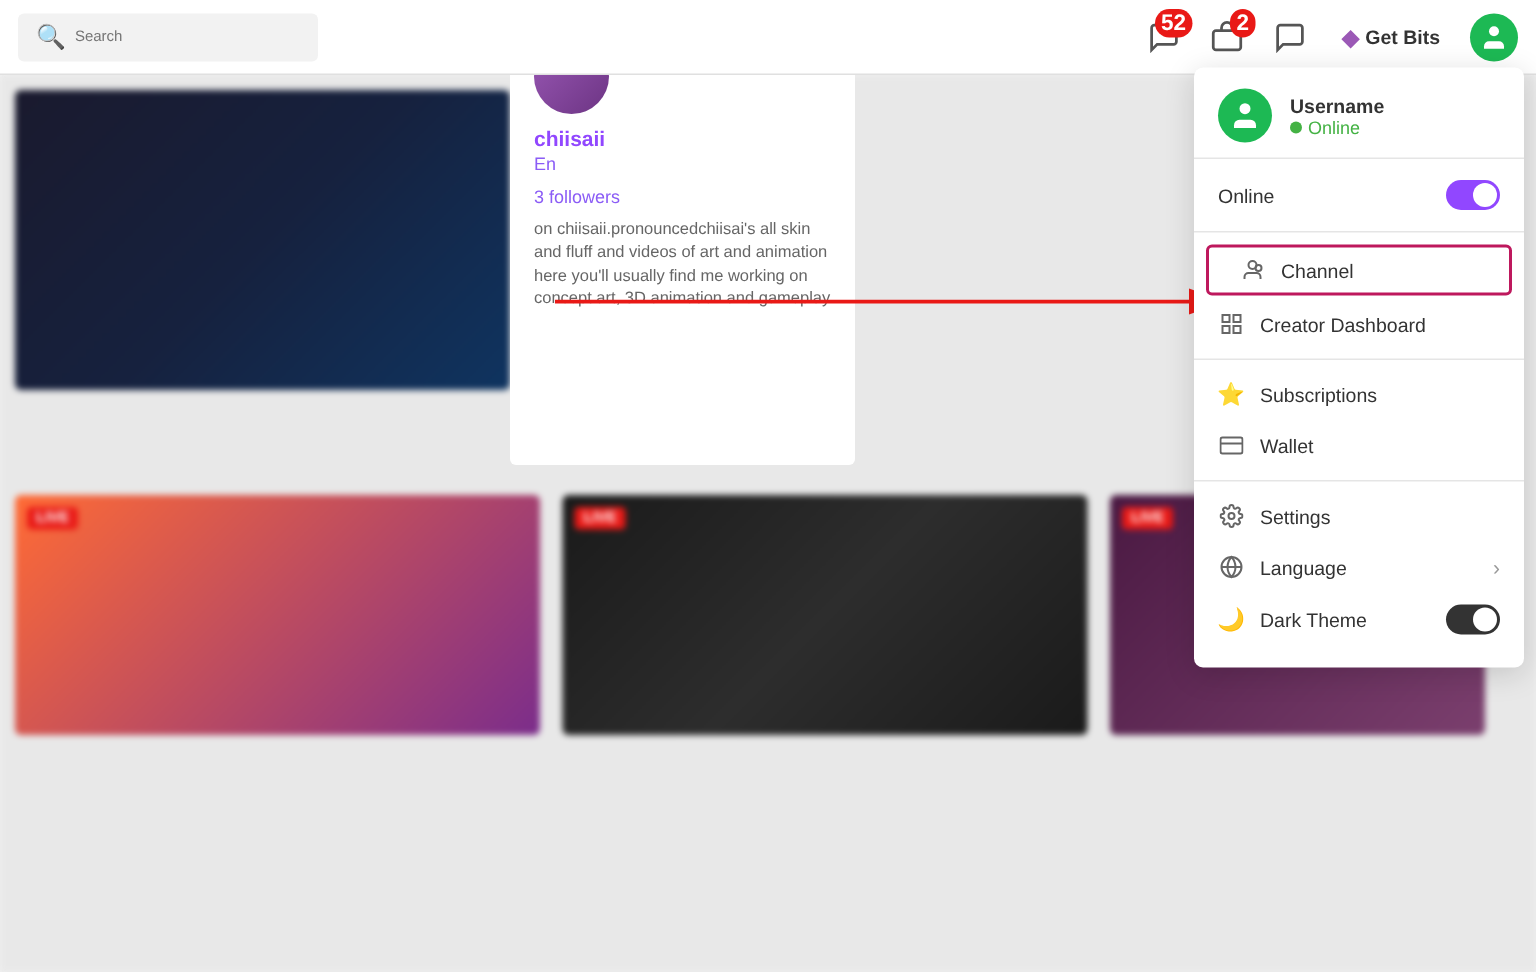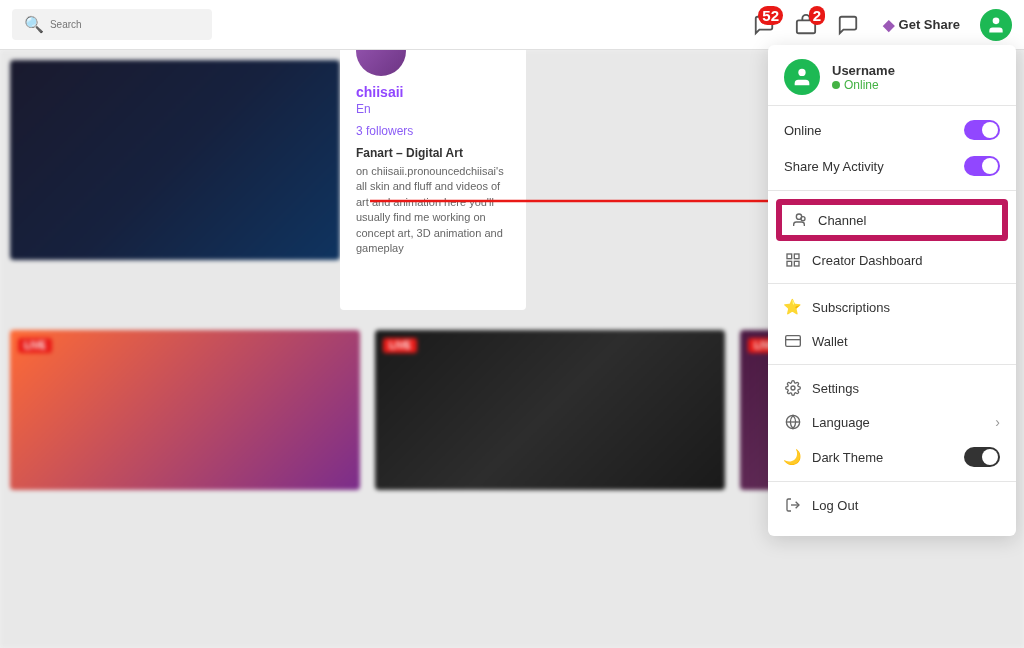--- a/index.html
+++ b/index.html
@@ -116,21 +116,21 @@
       background: #e91916;
       color: #fff;
       font-size: 10px;
       font-weight: 700;
       padding: 2px 6px;
       border-radius: 3px;
     }
     .profile-card {
       position: absolute;
       top: 10px; left: 340px;
-      width: 186px; height: 300px;
+      width: 230px; height: 300px;
       background: #fff;
       border-radius: 4px;
       padding: 16px;
       z-index: 5;
     }
     .profile-avatar-small {
       width: 50px; height: 50px;
       border-radius: 50%;
       background: linear-gradient(135deg, #9b59b6, #6c3483);
       margin-bottom: 8px;
@@ -163,21 +163,21 @@
       position: absolute;
       top: 186px; left: 370px;
       z-index: 20;
       pointer-events: none;
     }
 
     
     .dropdown-menu {
       position: absolute;
       top: 45px; right: 8px;
-      width: 248px;
+      width: 220px;
       background: #fff;
       border-radius: 6px;
       box-shadow: 0 4px 20px rgba(0,0,0,0.15);
       z-index: 100;
       padding-bottom: 8px;
     }
     .dropdown-header {
       display: flex;
       align-items: center;
       gap: 12px;
@@ -220,24 +220,24 @@
     .dropdown-item {
       display: flex;
       align-items: center;
       justify-content: space-between;
       padding: 8px 16px;
       cursor: pointer;
       font-size: 13px;
       color: #333;
     }
     .dropdown-item.highlighted {
-      border: 6px solid #be185d;
+      border: 2px solid #be185d;
       border-radius: 4px;
       margin: 2px 8px;
-      padding: 6px 8px;
+      padding: 6px 20px;
     }
     .dropdown-item-left {
       display: flex;
       align-items: center;
       gap: 10px;
     }
     .item-icon {
       width: 18px; height: 18px;
       display: flex;
       align-items: center;
@@ -286,21 +286,20 @@
   <div class="stream-card stream-card-bottom-3">
     <span class="live-badge">LIVE</span>
   </div>
 </div>
 
 <div class="profile-card">
   <div class="profile-avatar-small"></div>
   <div class="profile-name-text">chiisaii</div>
   <div class="profile-status">En</div>
   <div class="profile-status">3 followers</div>
-  <div class="profile-game">Fanart – Digital Art</div>
   <div class="profile-desc">on chiisaii.pronouncedchiisai's all skin and fluff and videos of art and animation here you'll usually find me working on concept art, 3D animation and gameplay</div>
 </div>
 
 <div class="red-arrow">
   <svg width="460" height="30" viewBox="0 0 460 30">
     <defs>
       <marker id="arrowhead" markerWidth="10" markerHeight="7" refX="9" refY="3.5" orient="auto">
         <polygon points="0 0, 10 3.5, 0 7" fill="#e91916"></polygon>
       </marker>
     </defs>
@@ -331,21 +330,21 @@
     </div>
 
     <div class="header-icon-btn">
       <svg width="22" height="22" viewBox="0 0 24 24" fill="none" stroke="#555" stroke-width="2">
         <path d="M21 15a2 2 0 0 1-2 2H7l-4 4V5a2 2 0 0 1 2-2h14a2 2 0 0 1 2 2z"></path>
       </svg>
     </div>
 
     <div class="get-bits-btn">
       <span style="color:#9b59b6; font-size:15px;">◆</span>
-      <span>Get Share</span>
+      <span>Get Bits</span>
     </div>
 
     <div class="avatar-btn">
       <svg width="20" height="20" viewBox="0 0 24 24" fill="white">
         <path d="M20 21v-2a4 4 0 0 0-4-4H8a4 4 0 0 0-4 4v2"></path>
         <circle cx="12" cy="7" r="4"></circle>
       </svg>
     </div>
   </div>
 </div>
@@ -365,30 +364,20 @@
         <div class="online-dot"></div>
         <span>Online</span>
       </div>
     </div>
   </div>
 
   <div class="dropdown-section">
     <div class="dropdown-item">
       <div class="dropdown-item-left">
         <span>Online</span>
-      </div>
-      <div class="toggle-switch">
-        <div class="toggle-track">
-          <div class="toggle-thumb"></div>
-        </div>
-      </div>
-    </div>
-    <div class="dropdown-item">
-      <div class="dropdown-item-left">
-        <span>Share My Activity</span>
       </div>
       <div class="toggle-switch">
         <div class="toggle-track">
           <div class="toggle-thumb"></div>
         </div>
       </div>
     </div>
   </div>
 
   <div class="dropdown-section">
@@ -470,27 +459,13 @@
         <span>Dark Theme</span>
       </div>
       <div class="toggle-switch">
         <div class="toggle-track dark-theme">
           <div class="toggle-thumb"></div>
         </div>
       </div>
     </div>
   </div>
 
-  <div class="dropdown-section">
-    <div class="dropdown-item">
-      <div class="dropdown-item-left">
-        <span class="item-icon">
-          <svg width="16" height="16" viewBox="0 0 24 24" fill="none" stroke="currentColor" stroke-width="2">
-            <path d="M9 21H5a2 2 0 0 1-2-2V5a2 2 0 0 1 2-2h4"></path>
-            <polyline points="16 17 21 12 16 7"></polyline>
-            <line x1="21" y1="12" x2="9" y2="12"></line>
-          </svg>
-        </span>
-        <span>Log Out</span>
-      </div>
-    </div>
-  </div>
 </div>
 
 </body></html>

